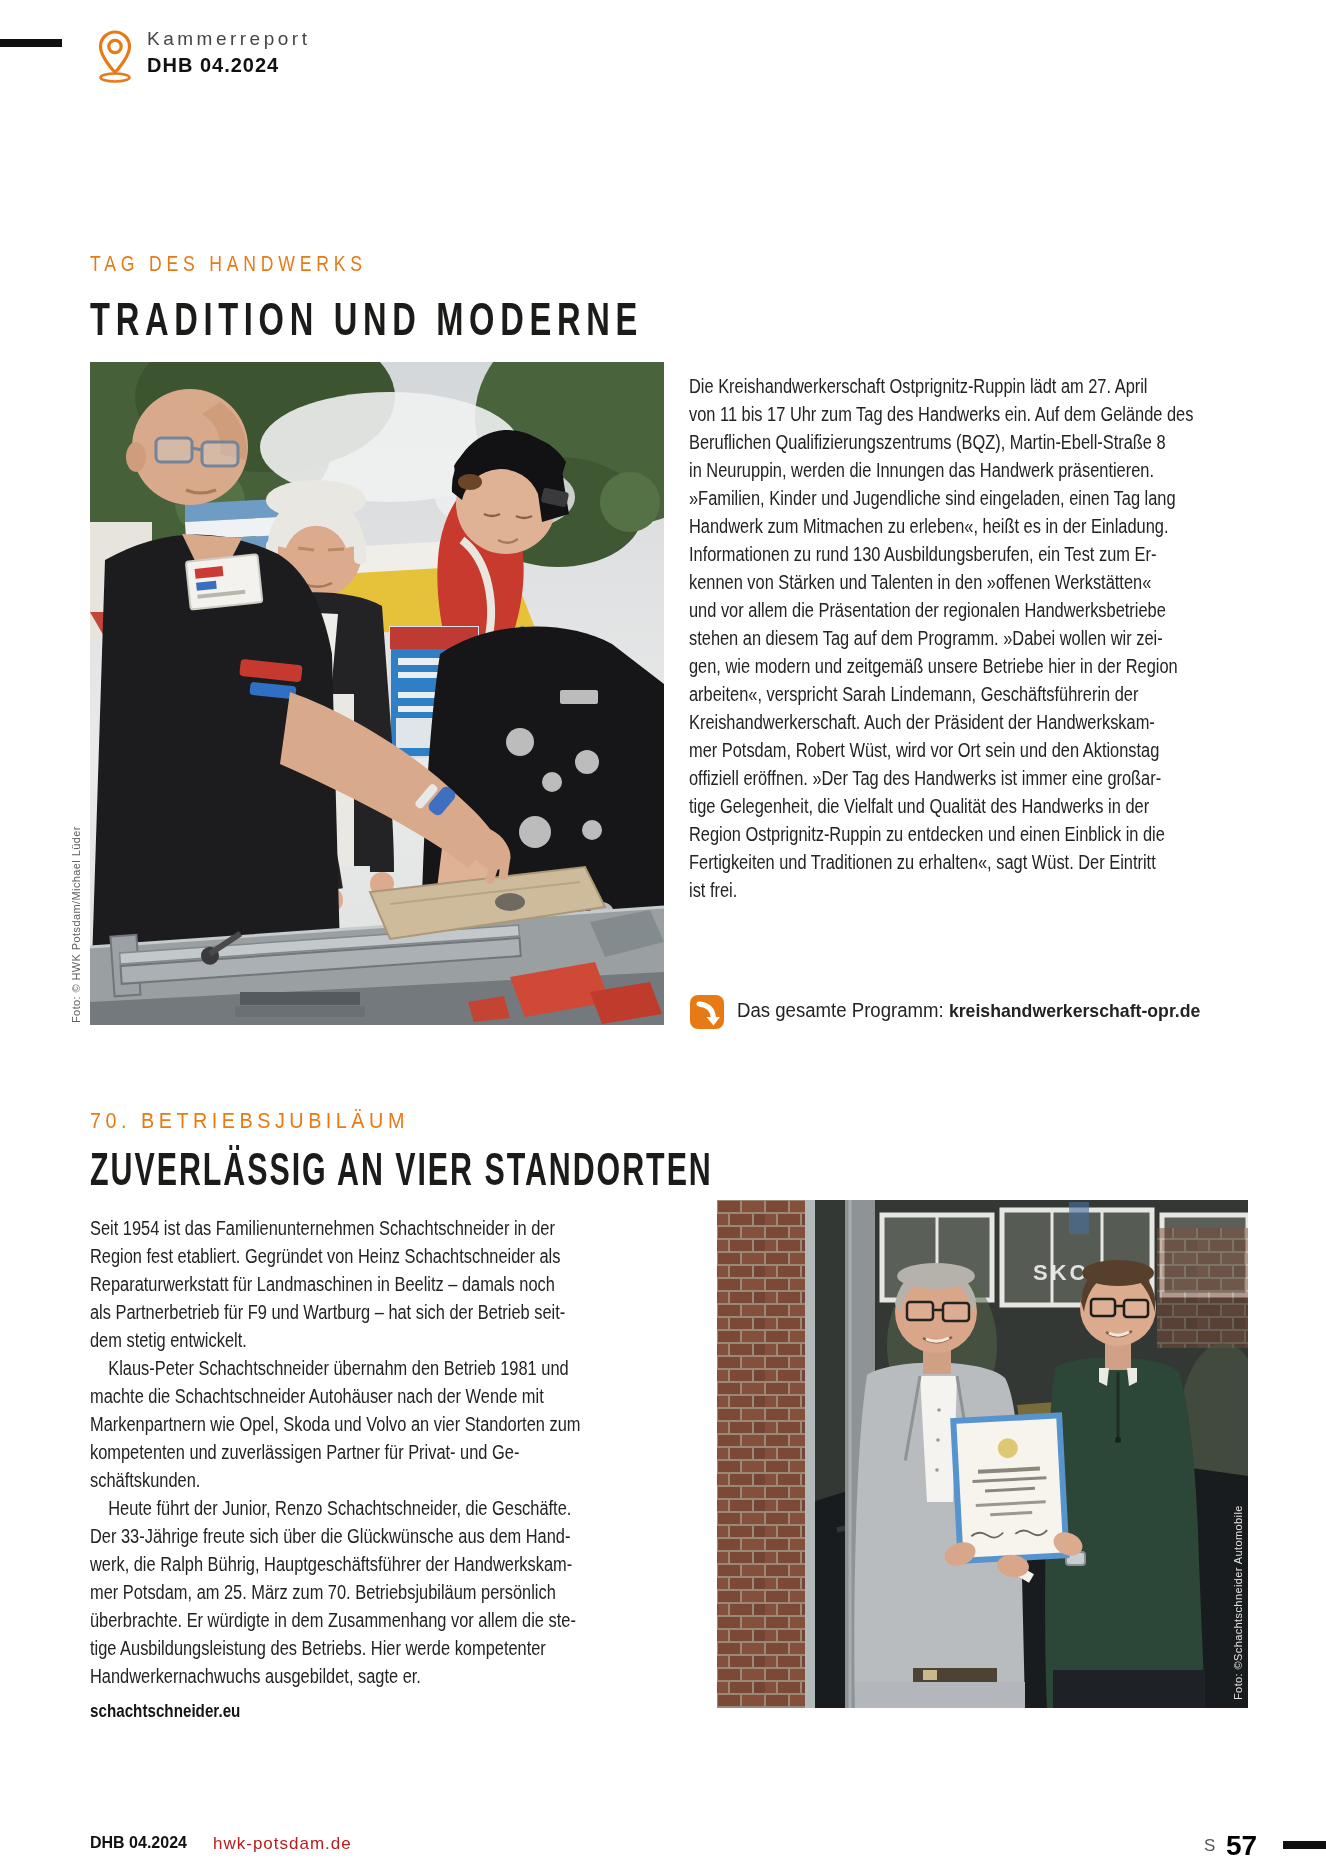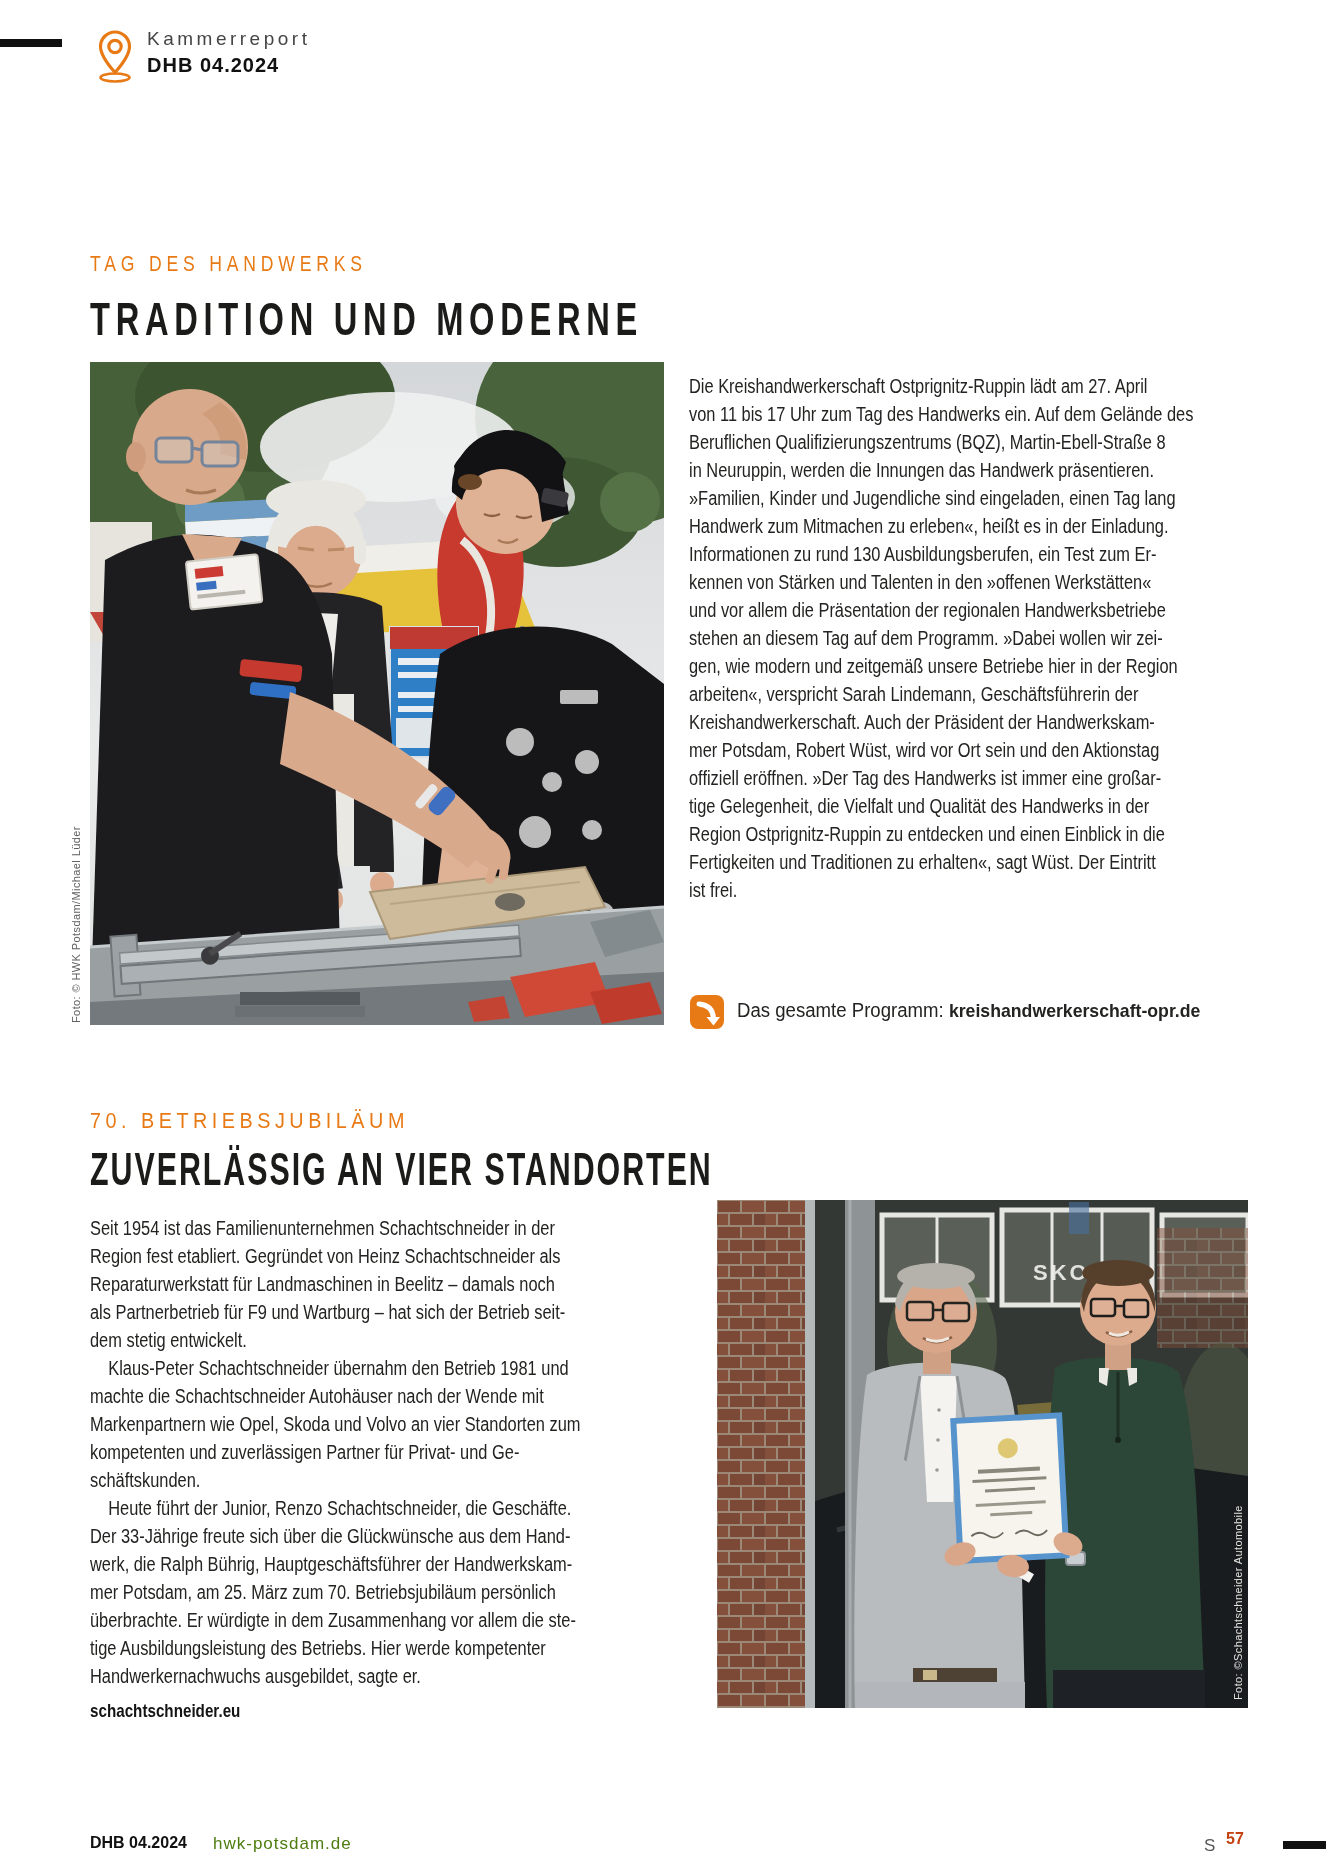--- a/index.html
+++ b/index.html
@@ -27,23 +27,23 @@
   
   .linkrow{left:737px;top:999px;font-size:20px;color:#232321;white-space:nowrap;transform:scaleX(0.93);transform-origin:0 0;}
   .linkrow b{font-size:19px;}
   .linkicon{left:690px;top:995px;width:34px;height:34px;}
   
   .credit{font-size:11px;letter-spacing:0.4px;transform-origin:0 0;transform:rotate(-90deg);white-space:nowrap;}
   .credit1{left:70px;top:1023px;color:#5f5f5f;}
   .credit2{left:1232px;top:1700px;color:#e3e3e0;}
   
   .foot-issue{left:90px;top:1834px;font-size:16px;font-weight:bold;color:#111;white-space:nowrap;}
-  .foot-site{left:213px;top:1834px;font-size:17px;letter-spacing:1px;color:#4d7c0f;white-space:nowrap;}
+  .foot-site{left:213px;top:1834px;font-size:17px;letter-spacing:1px;color:#b91c1c;white-space:nowrap;}
   .foot-s{left:1204px;top:1836px;font-size:17px;color:#555;}
-  .foot-num{left:1226px;top:1830px;font-size:16px;font-weight:bold;color:#c2410c;}
+  .foot-num{left:1226px;top:1830px;font-size:28px;font-weight:bold;color:#000000;}
   .footbar{left:1283px;top:1841px;width:43px;height:8px;background:#101010;}
   .photo{display:block;}
 </style>
 </head>
 <body>
 
 <div class="page">
 
   <div class="abs topbar"></div>
   <svg class="abs" style="left:96px;top:29px;" width="38" height="54" viewBox="0 0 38 54">

